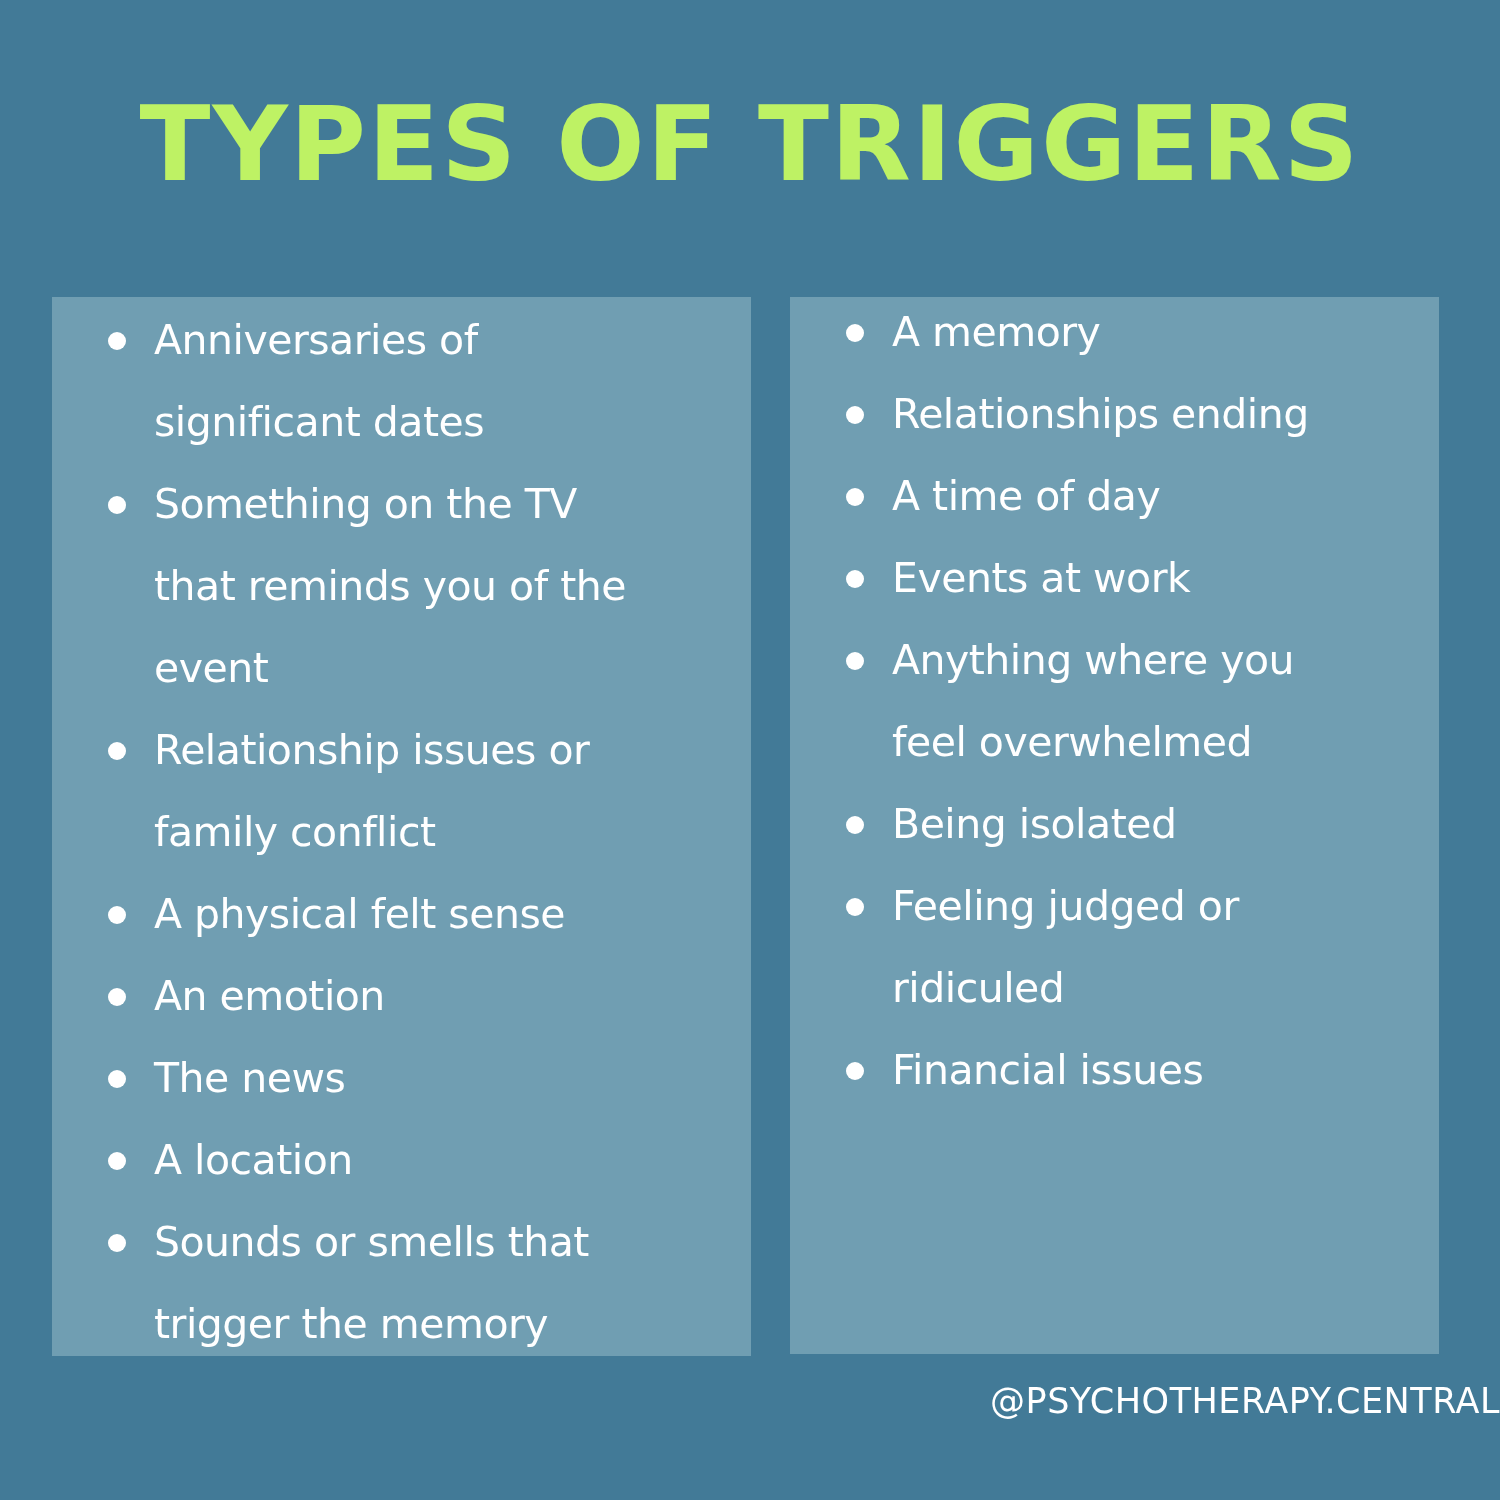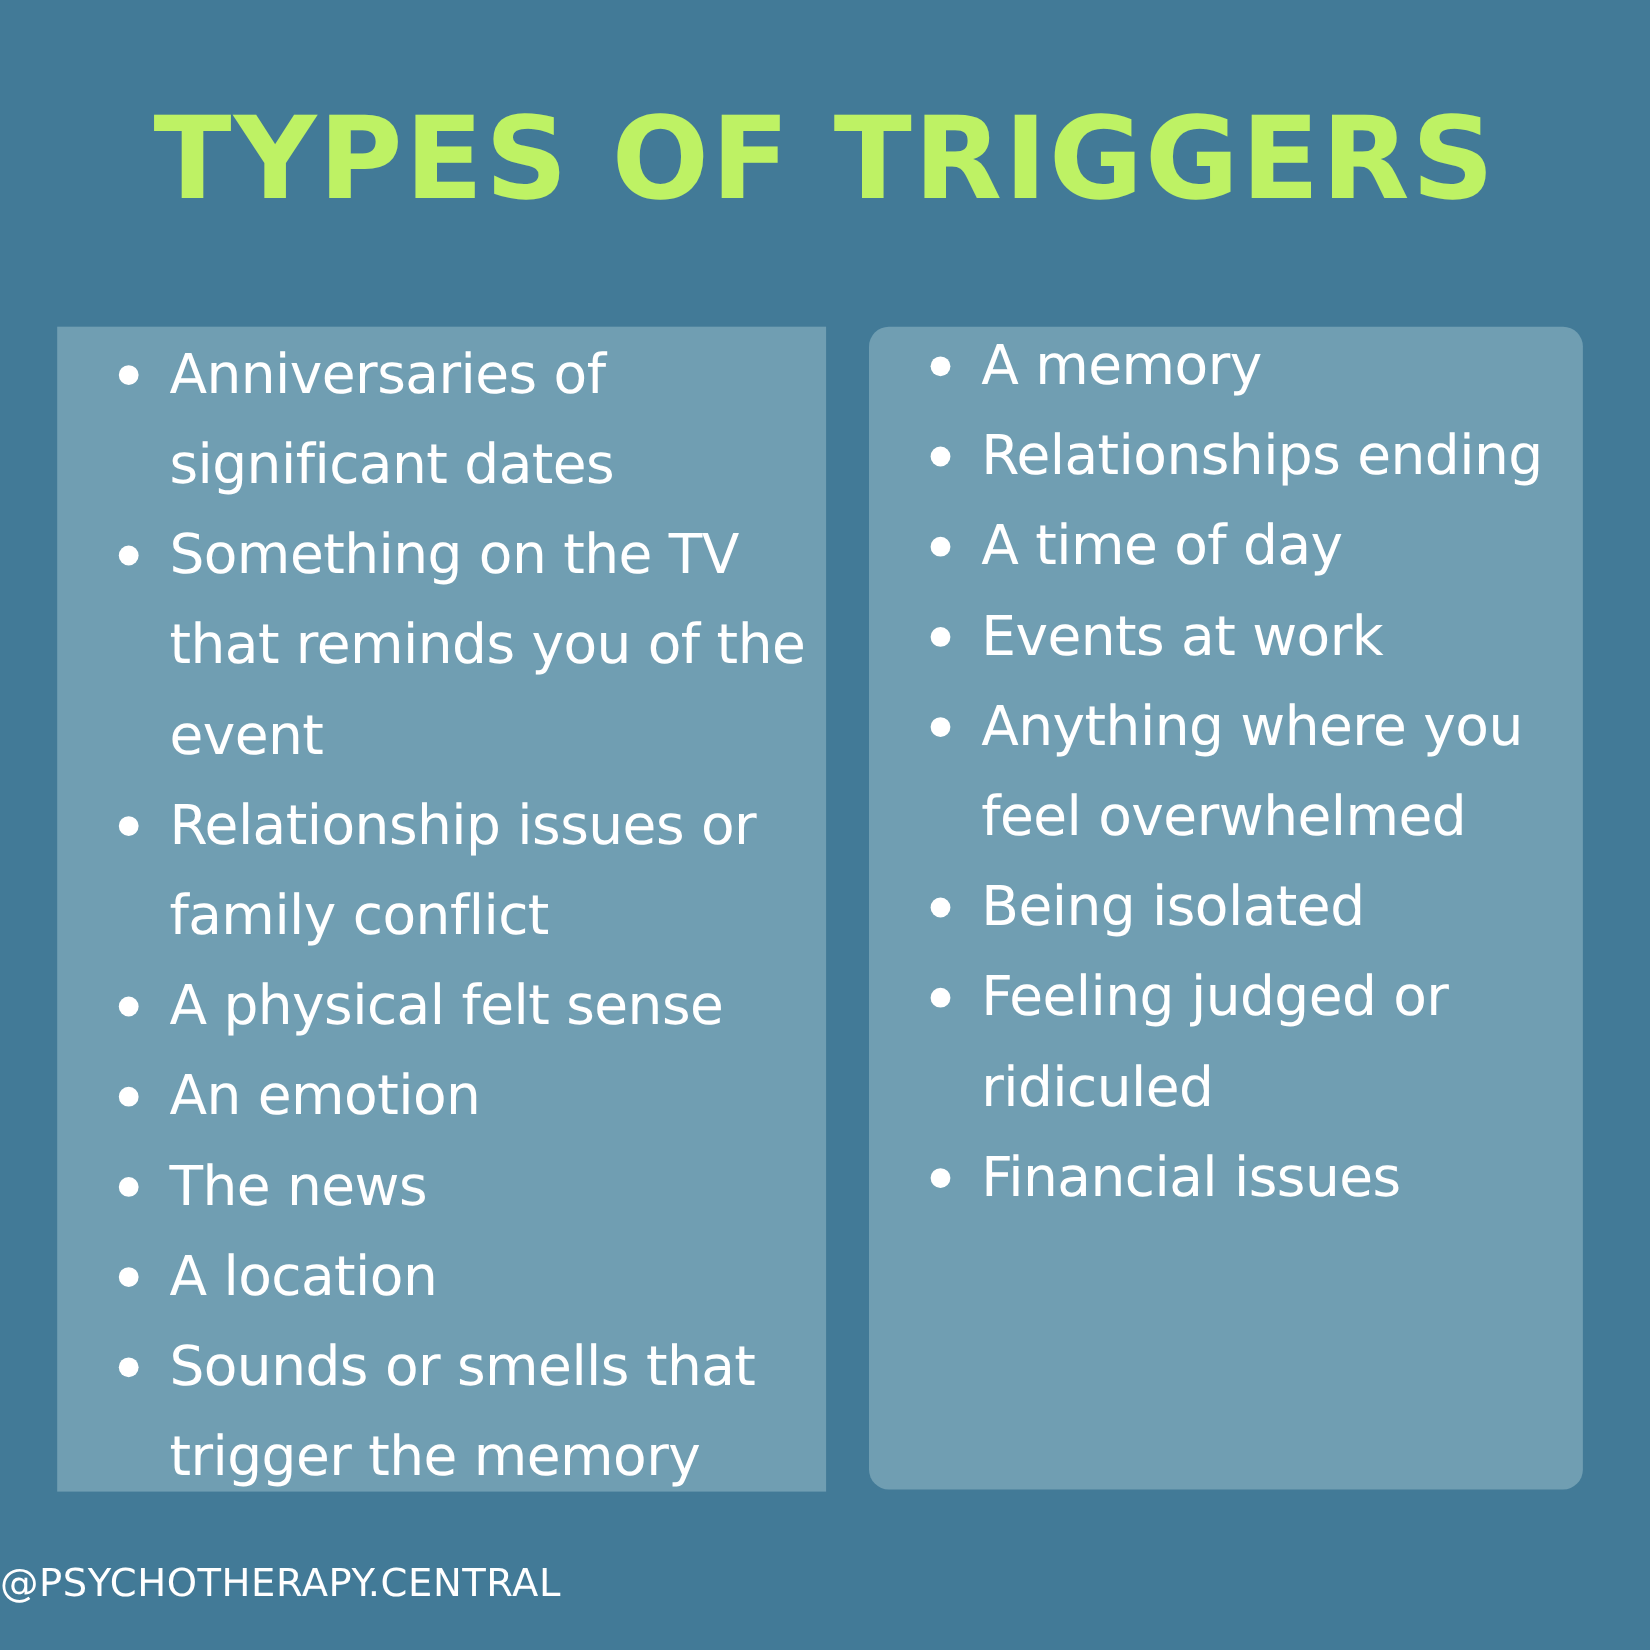--- a/index.html
+++ b/index.html
@@ -21,51 +21,51 @@
       line-height: 1;
       font-weight: bold;
       color: #bef264;
     }
     .panel {
       position: absolute;
       background: #709eb2;
       top: 297px;
     }
     .panel.left { left: 52px; width: 699px; height: 1059px; }
-    .panel.right { left: 790px; width: 649px; height: 1057px; border-radius: 18px; }
+    .panel.right { left: 790px; width: 649px; height: 1057px; }
     ul.list {
       list-style: none;
       margin: 0; padding: 0;
       position: absolute;
     }
     .panel.left ul.list { left: 52px; top: 0; width: 720px; padding-top: 2px; }
     .panel.right ul.list { left: 52px; top: 0; width: 640px; padding-top: -4px; margin-top: -6px; }
     li.item {
       position: relative;
       padding-left: 50px;
-      font-size: 50px;
+      font-size: 41px;
       line-height: 82px;
       white-space: pre-line;
       font-family: "DejaVu Sans", sans-serif;
       font-weight: normal;
       letter-spacing: -0.5px;
     }
     li.item .bullet {
       position: absolute;
       left: 4px;
       top: 33px;
       width: 18px; height: 18px;
       border-radius: 50%;
       background: #ffffff;
     }
     .footer {
       position: absolute;
       left: 0; right: 0;
-      top: 1423px;
-      text-align: left;
+      top: 1384px;
+      text-align: right;
       font-size: 35px;
       line-height: 1;
       letter-spacing: 0.5px;
       color: #ffffff;
       font-family: "DejaVu Sans", sans-serif;
     }
   </style>
 </head>
 <body>
 

